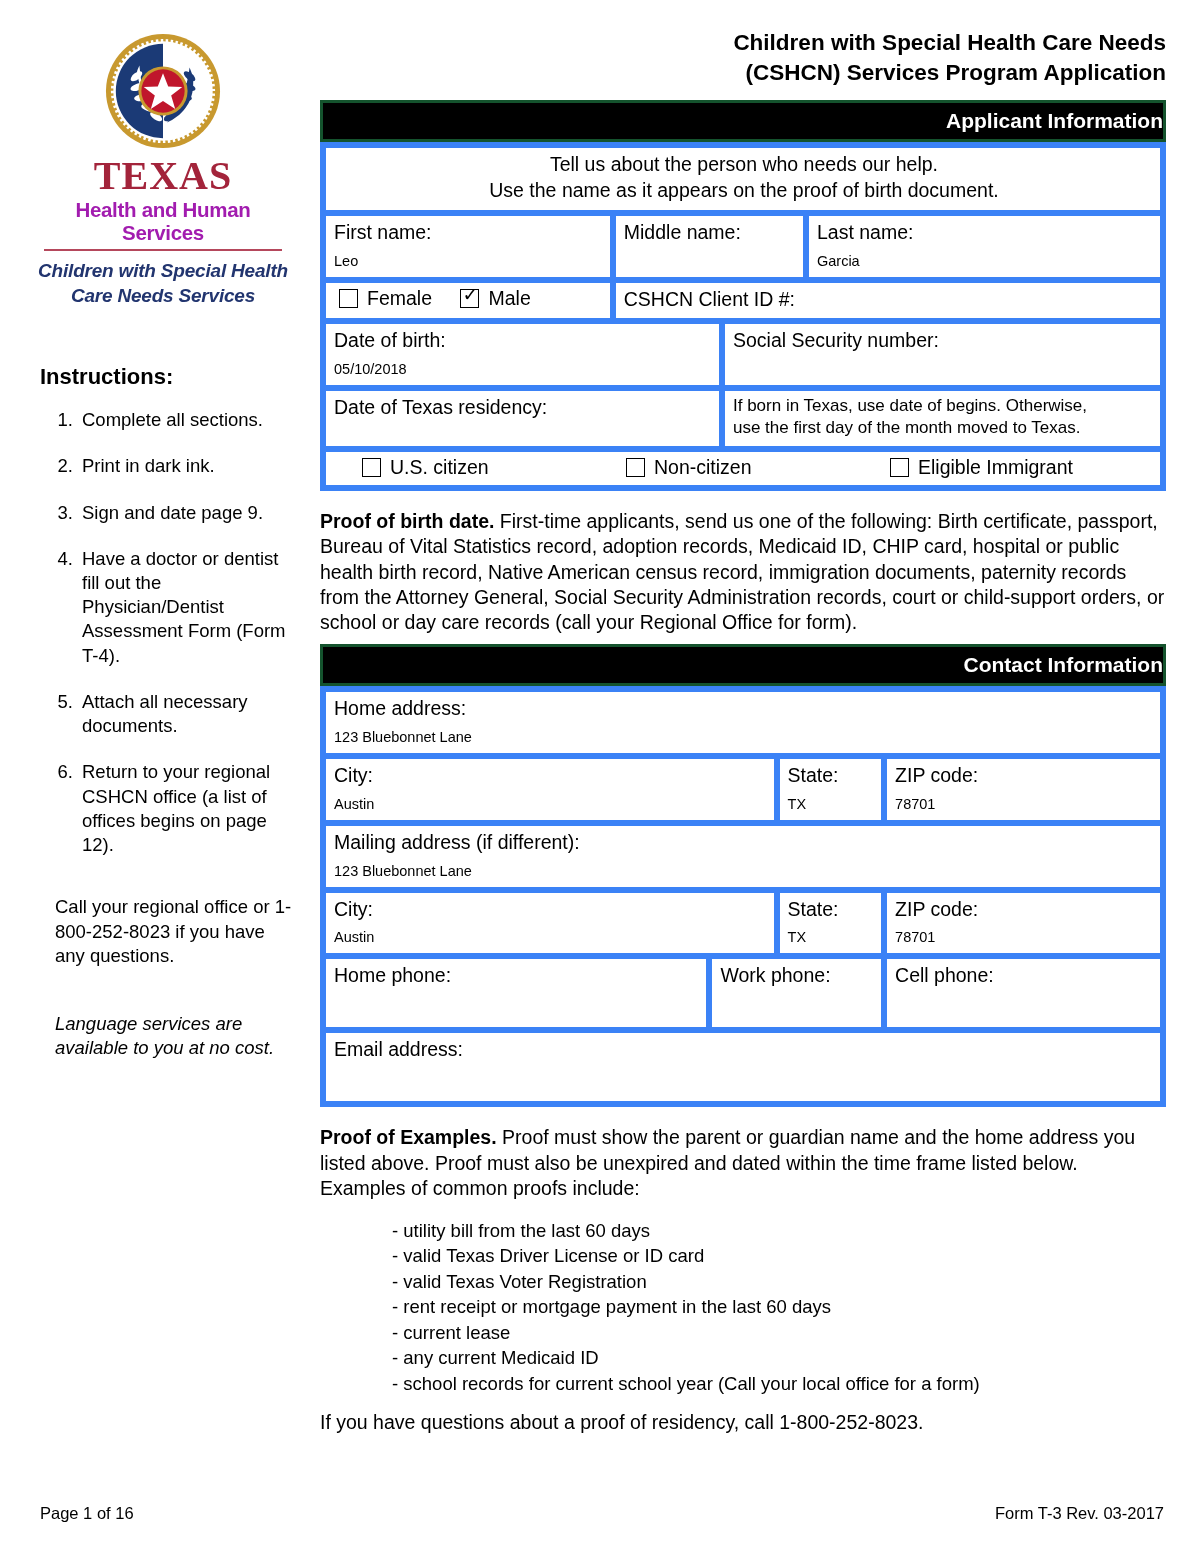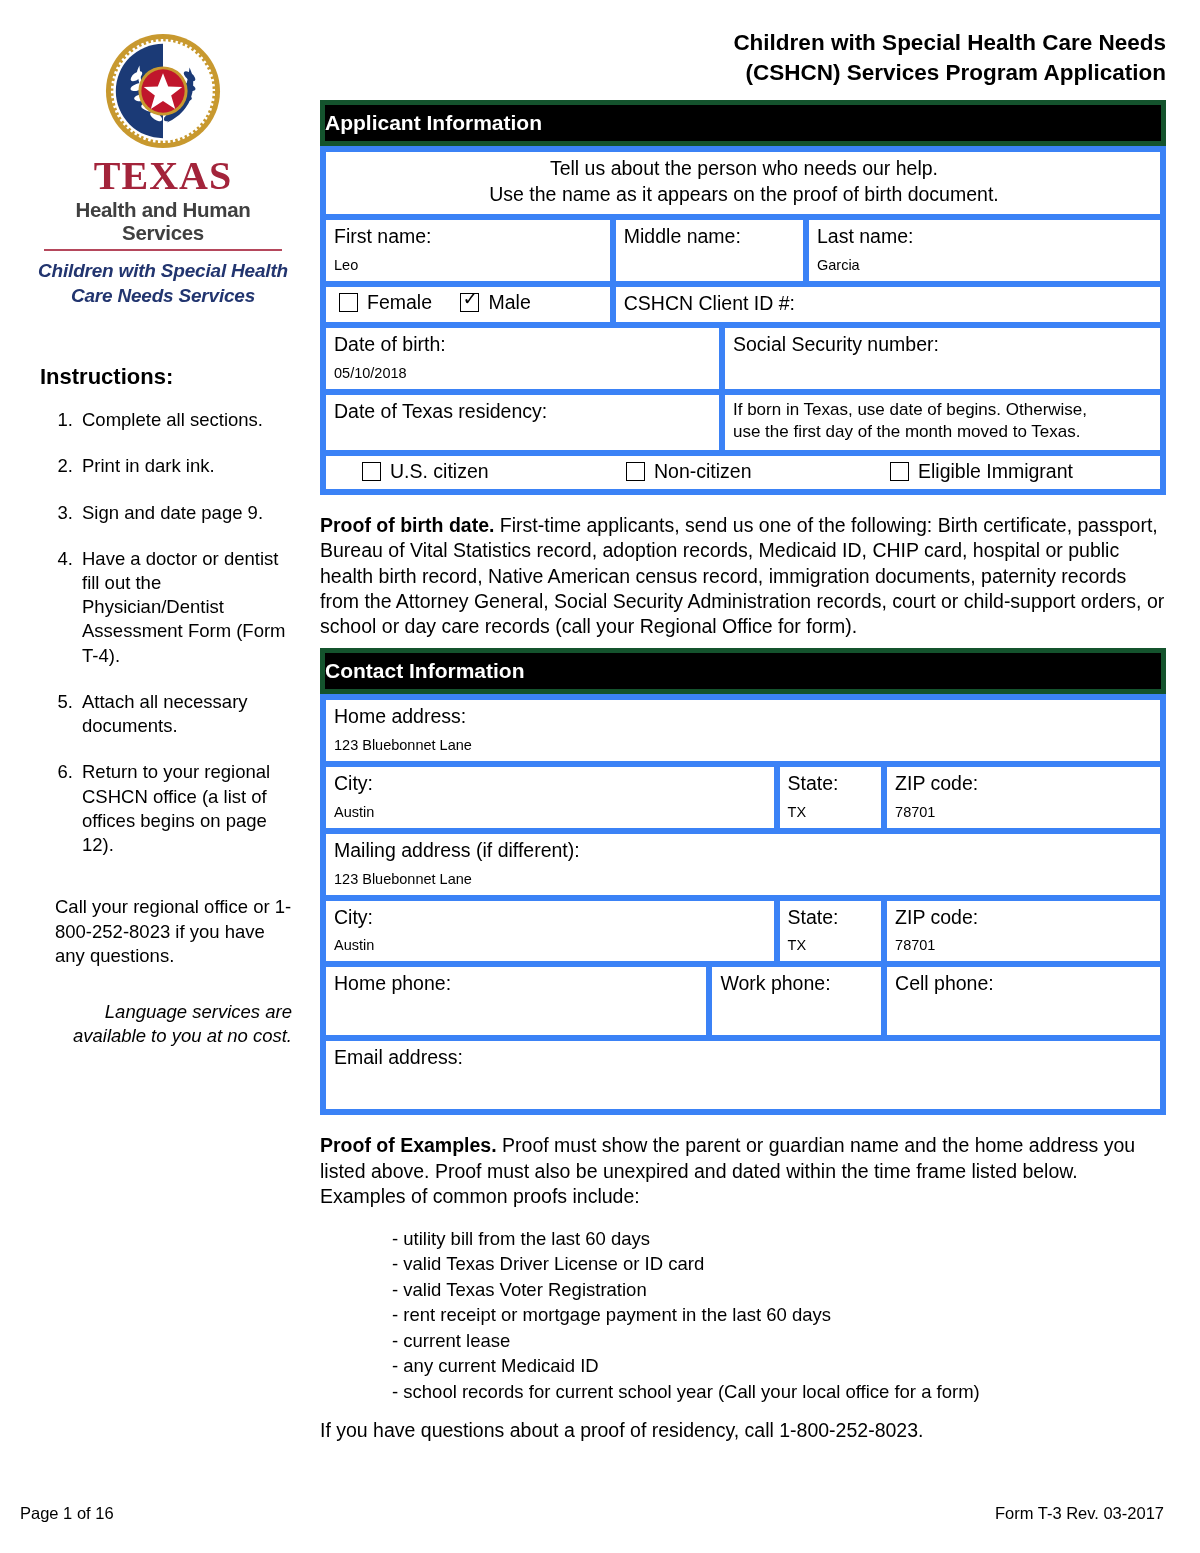--- a/index.html
+++ b/index.html
@@ -49,21 +49,21 @@
     color: #a3243b;
     letter-spacing: 1px;
     line-height: 1.02;
     margin-top: 2px;
   }
 
   .brand-hhs {
     font-family: "Liberation Sans", sans-serif;
     font-size: 20.5px;
     font-weight: 700;
-    color: #404040;
+    color: #a21caf;
     letter-spacing: -0.3px;
     line-height: 1.15;
     margin-top: 1px;
   }
 
   .brand-rule {
     width: 238px;
     height: 2px;
     background: #b5485c;
     margin: 4px auto 7px auto;
@@ -98,22 +98,21 @@
   }
 
   .sidebar-note {
     font-size: 18.5px;
     line-height: 1.31;
     margin-top: 38px;
     margin-left: 21px;
   }
   .sidebar-note.italic {
     font-style: italic;
-    margin-top: 32px;
-    text-align: right;
+    margin-top: 44px;
   }
 
   
   .main {
     position: absolute;
     left: 320px;
     top: 28px;
     width: 846px;
   }
 
@@ -128,26 +127,26 @@
     font-size: 22.5px;
     font-weight: 700;
     line-height: 1.34;
     margin-bottom: 12px;
   }
 
   
   .bar {
     background: #000000;
     color: #ffffff;
-    text-align: left;
+    text-align: right;
     font-size: 21px;
     font-weight: 700;
     padding: 5px 0 6px 0;
     line-height: 1.2;
-    border: 5px solid #14532d;
+    border: 3px solid #14532d;
     box-sizing: border-box;
   }
 
   table.form {
     width: 100%;
     border-collapse: collapse;
     table-layout: fixed;
   }
   table.form td {
     border: 6px solid #3b82f6;
@@ -235,21 +234,21 @@
 
   .closing {
     font-size: 19.5px;
     line-height: 1.3;
     margin-top: 14px;
   }
 
   
   .footer {
     position: absolute;
-    left: 20px;
+    left: 40px;
     right: 36px;
     bottom: 30px;
     display: flex;
     justify-content: space-between;
     font-size: 16.5px;
   }
 </style>
 </head>
 <body>
 

